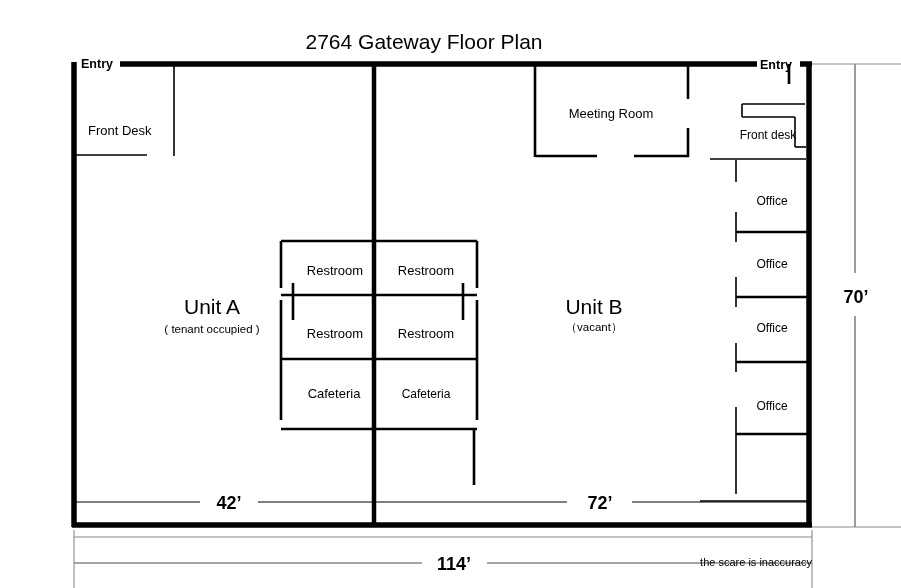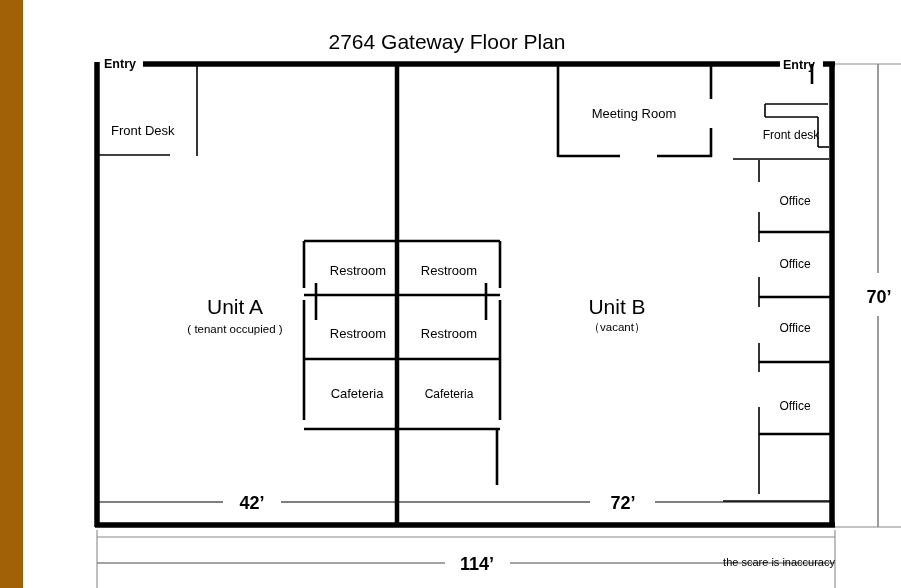--- a/index.html
+++ b/index.html
@@ -10,22 +10,21 @@
   body {
     width: 901px;
     height: 588px;
     overflow: hidden;
     font-family: "Liberation Sans", sans-serif;
   }
   #plan-root {
     position: relative;
     width: 730px;
     height: 588px;
-    background: #a16207;
-    padding-left: 23px;
+    background: #84cc16;
   }
   svg#floorplan {
     display: block;
     width: 901px;
     height: 588px;
   }
   text {
     font-family: "Liberation Sans", sans-serif;
     fill: #000000;
   }

